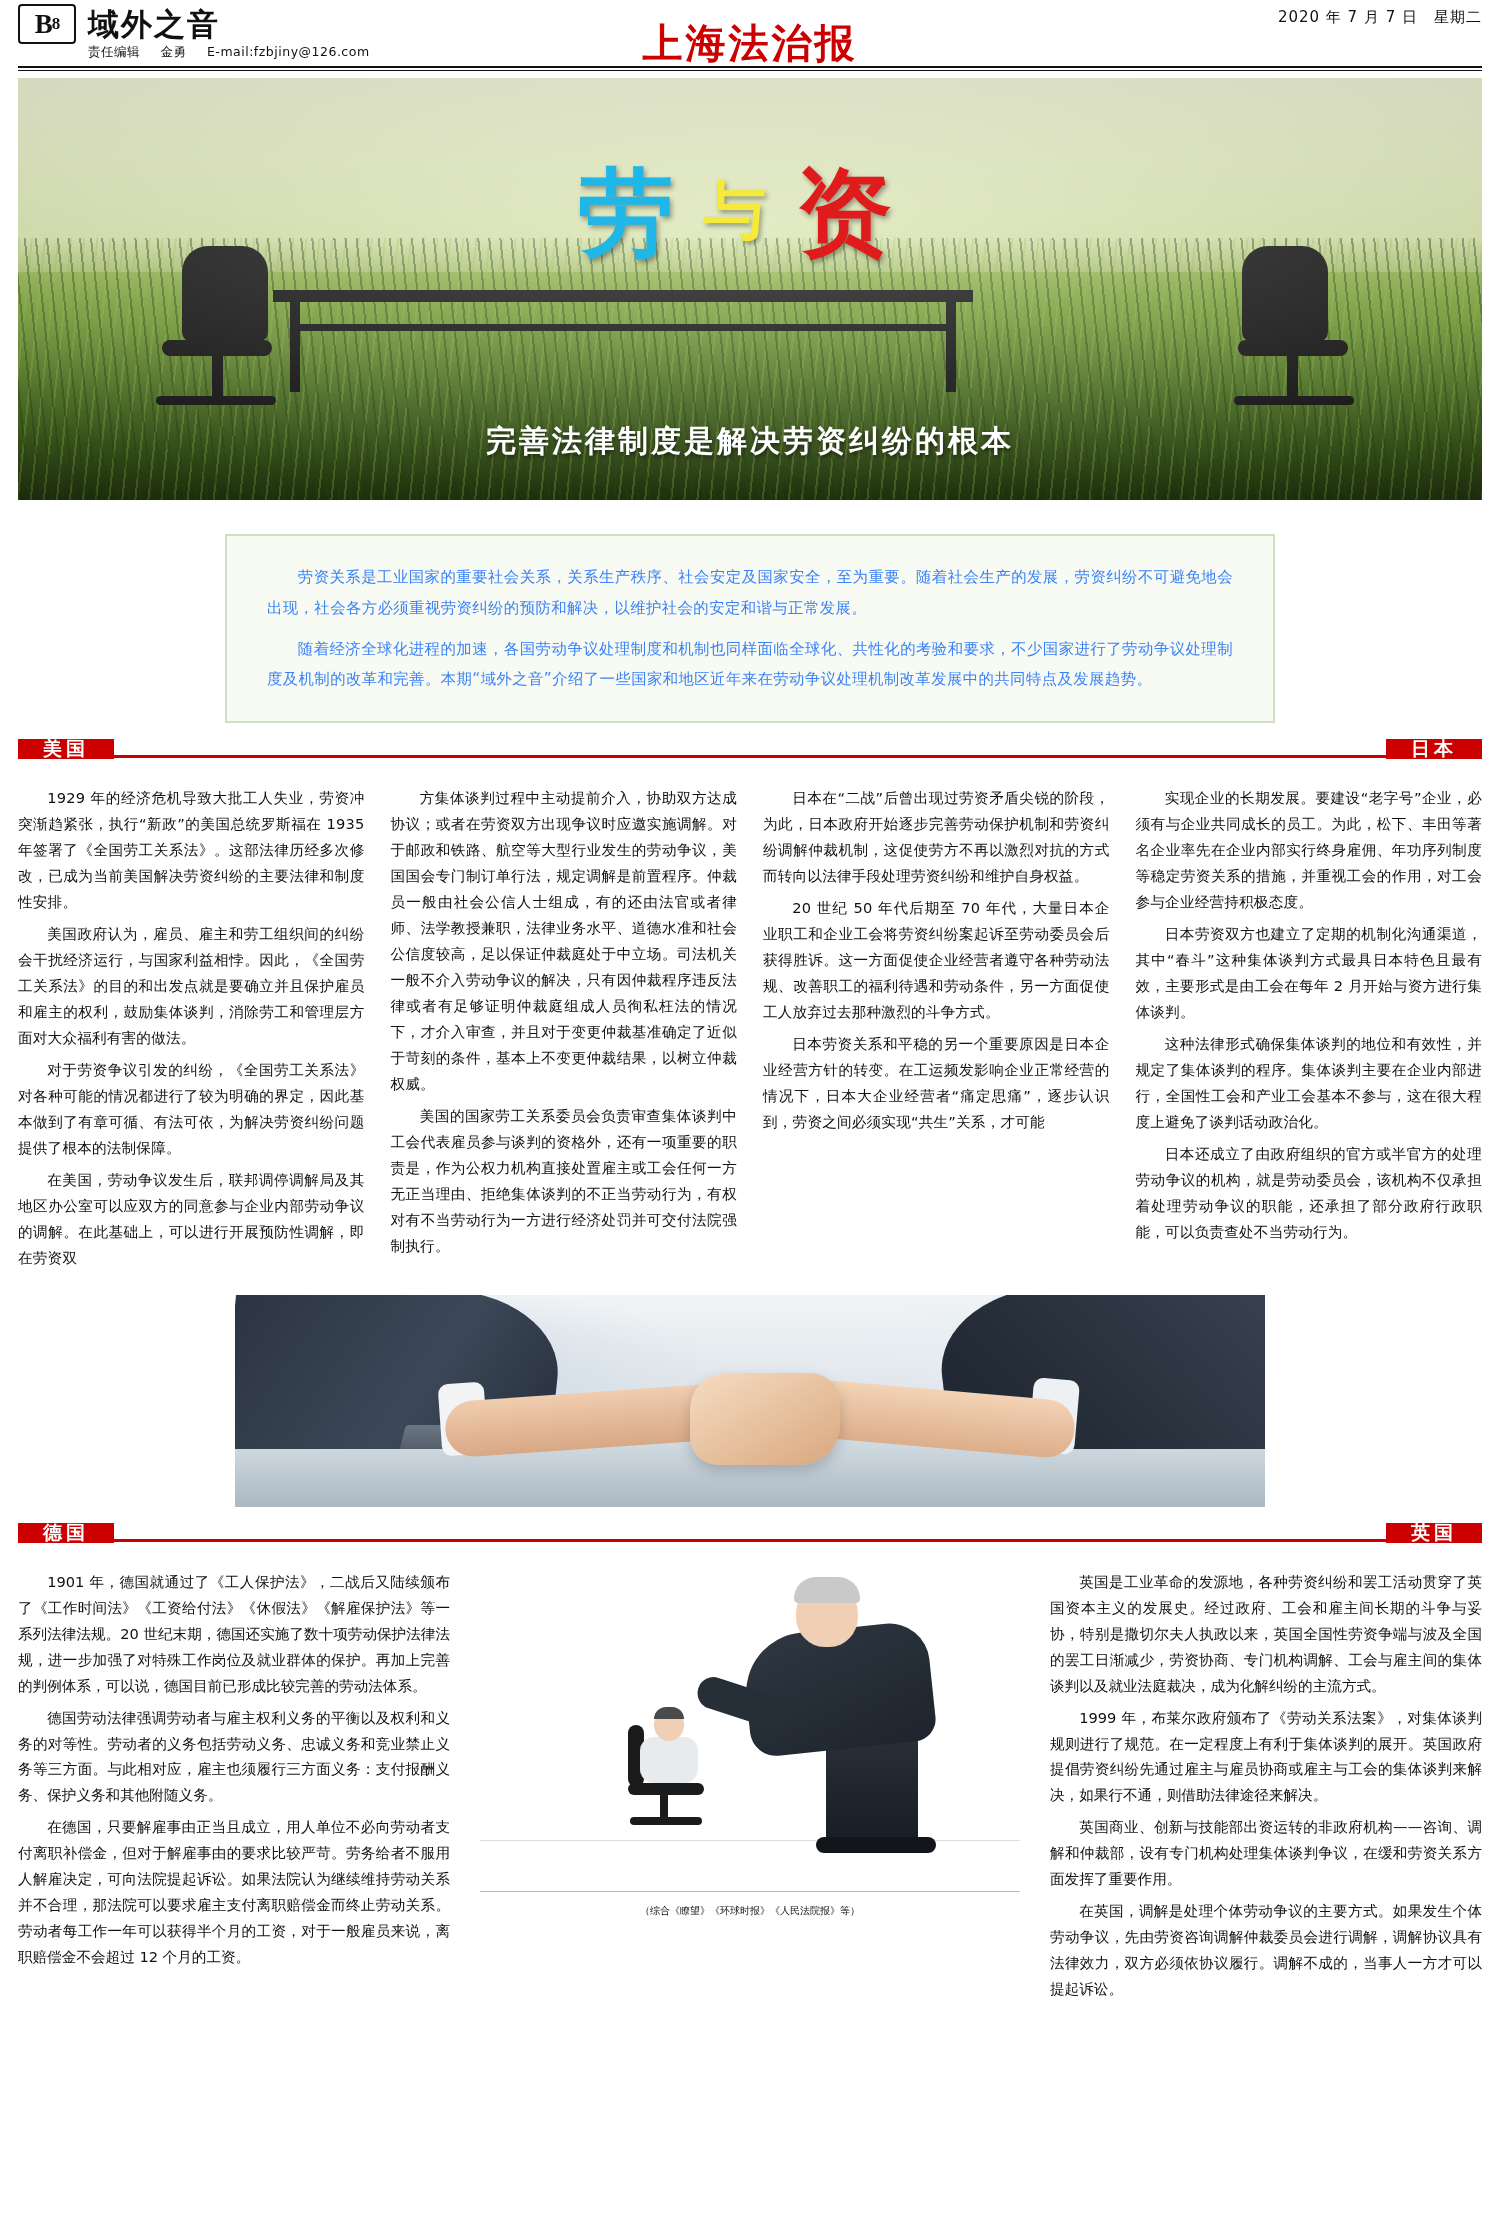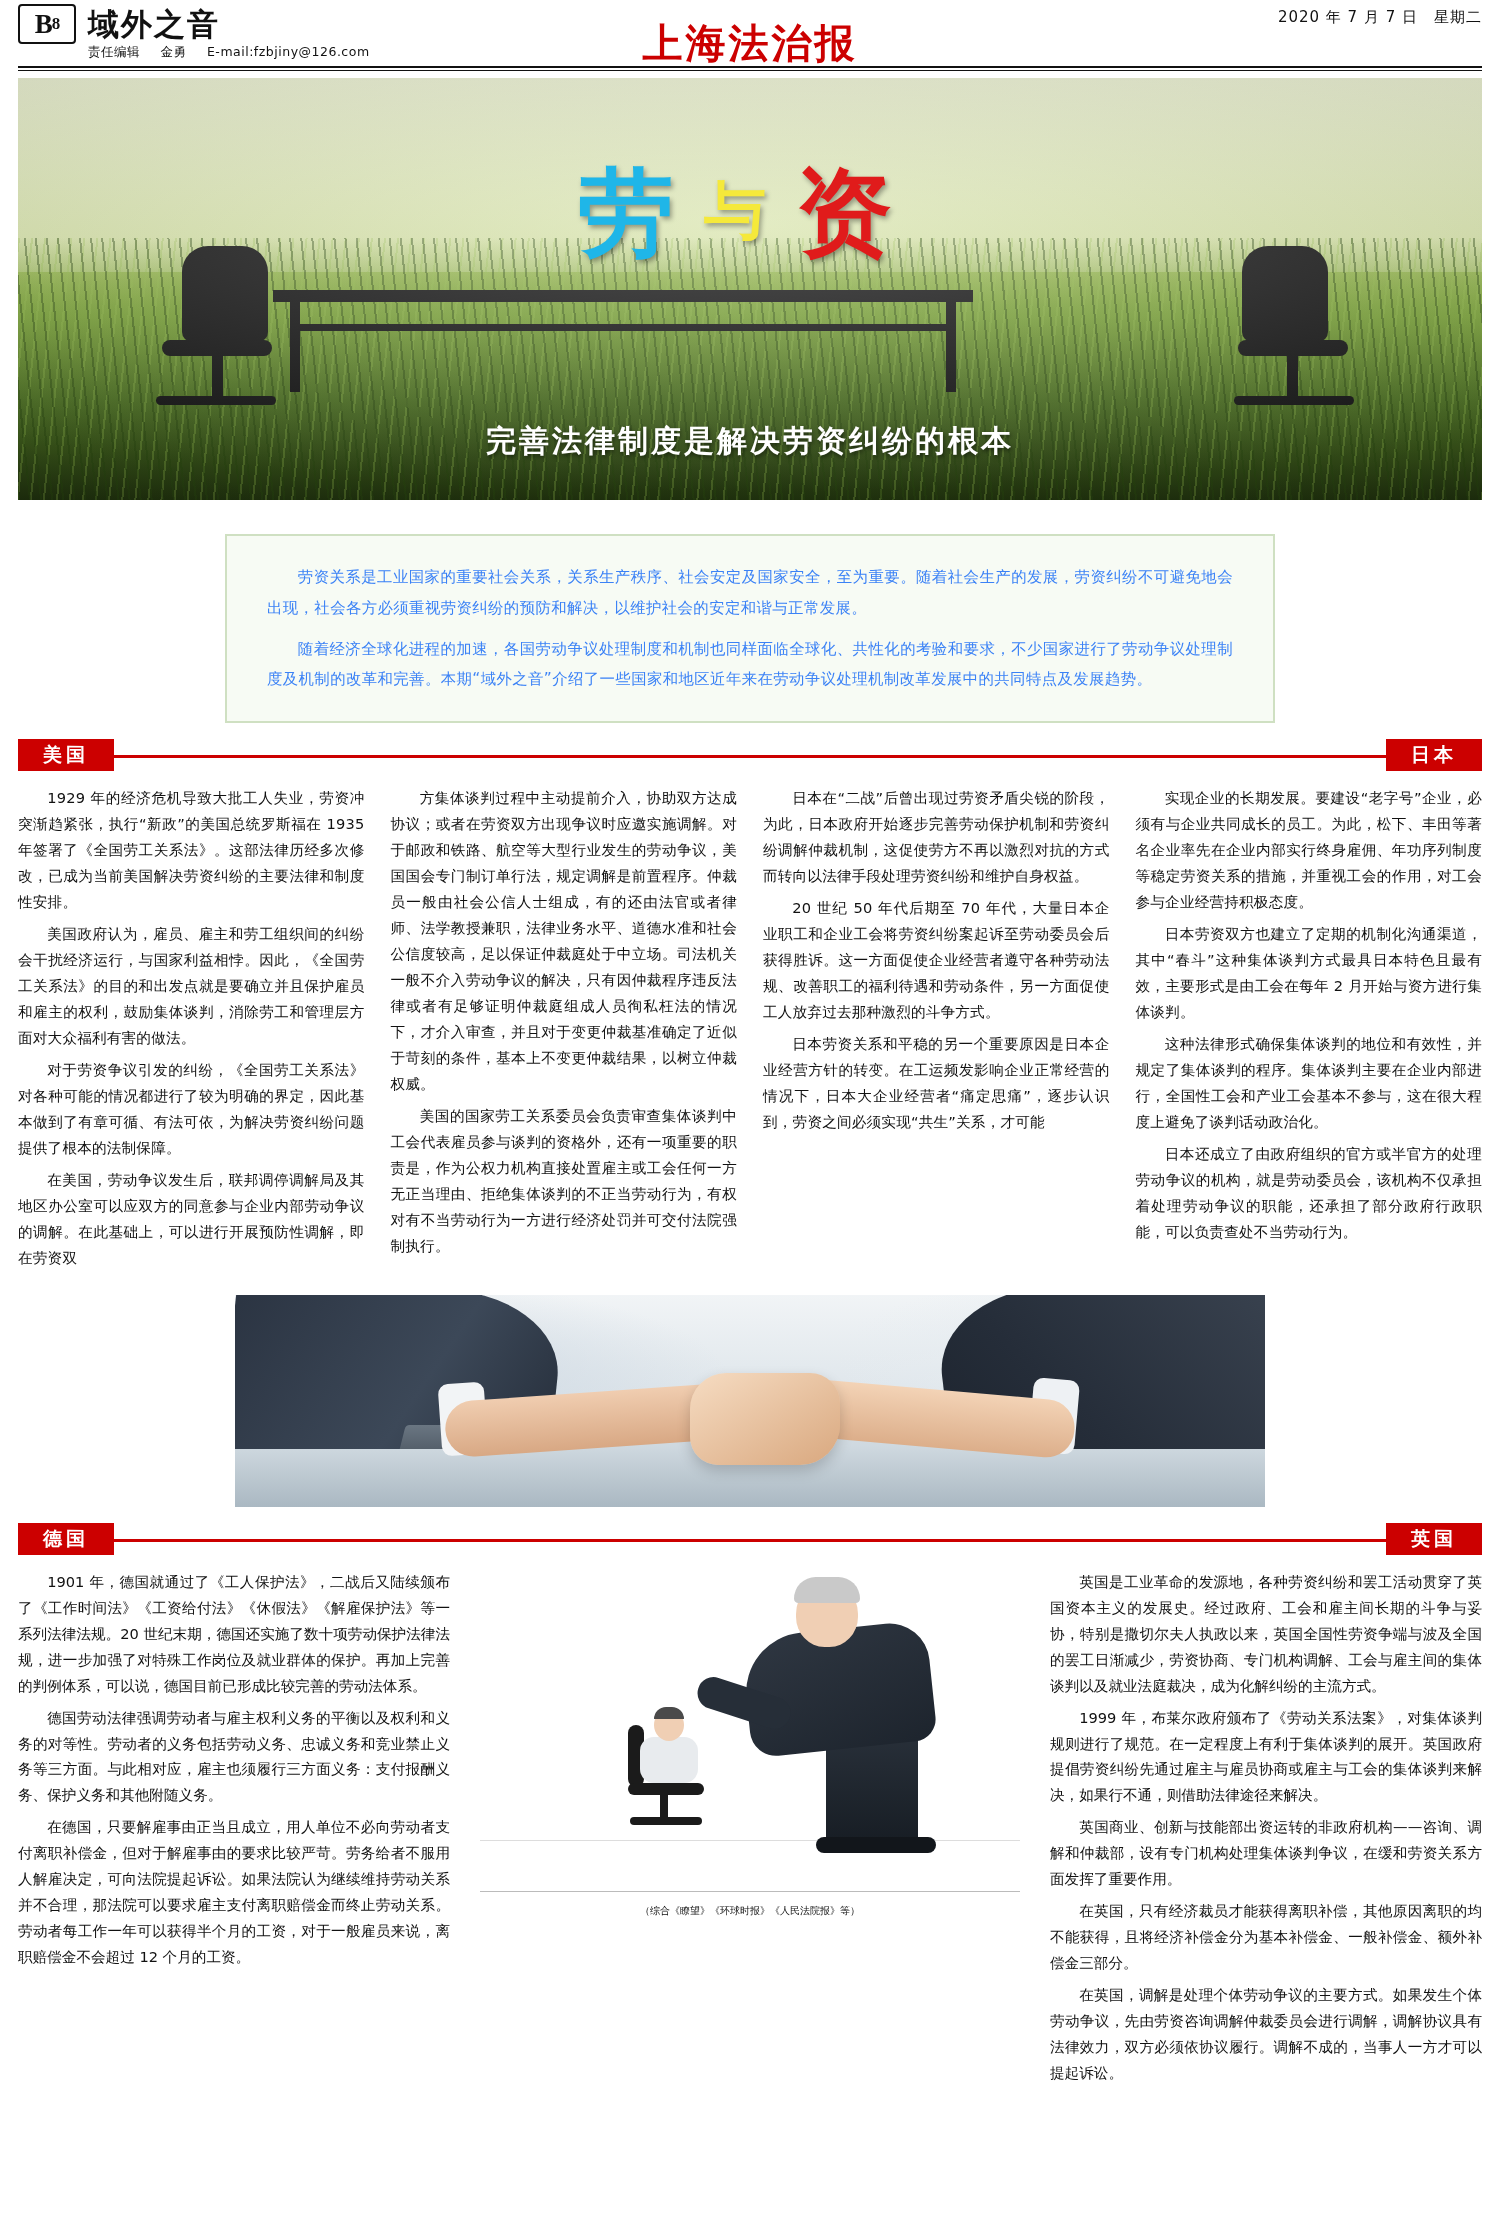--- a/index.html
+++ b/index.html
@@ -111,21 +111,21 @@
     color:#3b82f6; letter-spacing:.4px;
     font-family: "DejaVu Sans", sans-serif;
   }
   .leadbox p { margin: 0 0 10px; text-indent: 2em; }
   .leadbox p:last-child { margin-bottom: 0; }
 
   
   .tabrow { position: relative; height: 32px; margin-top: 16px; }
   .tabline { position:absolute; left:0; right:0; top: 16px; border-top: 3px solid #c00; }
   .tab {
-    position: absolute; top: 0; height: 32px; min-width: 96px; padding: 0 16px;
+    position: absolute; top: 0; height: 20px; min-width: 96px; padding: 0 16px;
     background: #c00; color: #fff; font-size: 19px; font-weight: bold;
     display:flex; align-items:center; justify-content:center; letter-spacing: 4px;
     font-family: "DejaVu Sans", sans-serif;
   }
   .tab.left { left: 0; }
   .tab.right { right: 0; }
 
   
   .cols {
     margin-top: 14px;
@@ -369,18 +369,17 @@
           <div class="hair"></div>
           <div class="shoe"></div>
         </div>
       </div>
       <div class="credit">（综合《瞭望》《环球时报》《人民法院报》等）</div>
     </div>
     <div>
       <p>英国是工业革命的发源地，各种劳资纠纷和罢工活动贯穿了英国资本主义的发展史。经过政府、工会和雇主间长期的斗争与妥协，特别是撒切尔夫人执政以来，英国全国性劳资争端与波及全国的罢工日渐减少，劳资协商、专门机构调解、工会与雇主间的集体谈判以及就业法庭裁决，成为化解纠纷的主流方式。</p>
       <p>1999 年，布莱尔政府颁布了《劳动关系法案》，对集体谈判规则进行了规范。在一定程度上有利于集体谈判的展开。英国政府提倡劳资纠纷先通过雇主与雇员协商或雇主与工会的集体谈判来解决，如果行不通，则借助法律途径来解决。</p>
       <p>英国商业、创新与技能部出资运转的非政府机构——咨询、调解和仲裁部，设有专门机构处理集体谈判争议，在缓和劳资关系方面发挥了重要作用。</p>
-      <p>在英国，只有经济裁员才能获得离职补偿，其他原因离职的均不能获得，且将经济补偿金分为基本补偿金、一般补偿金、额外补偿金三部分。</p>
       <p>在英国，调解是处理个体劳动争议的主要方式。如果发生个体劳动争议，先由劳资咨询调解仲裁委员会进行调解，调解协议具有法律效力，双方必须依协议履行。调解不成的，当事人一方才可以提起诉讼。</p>
     </div>
   </div>
 
 </div>
 
 </body></html>

